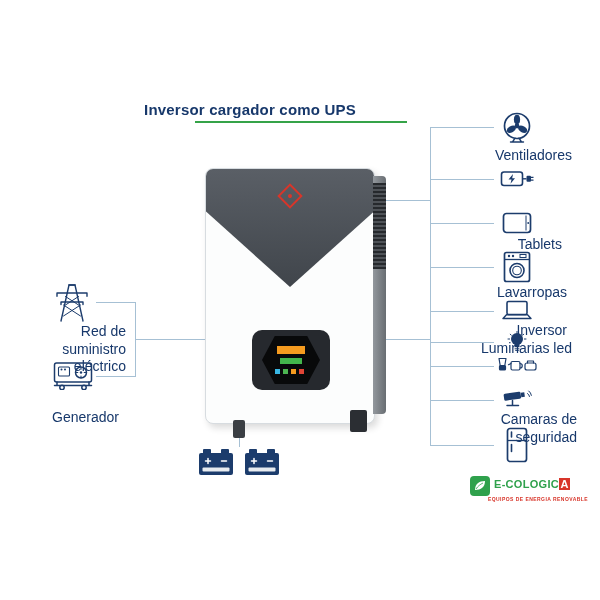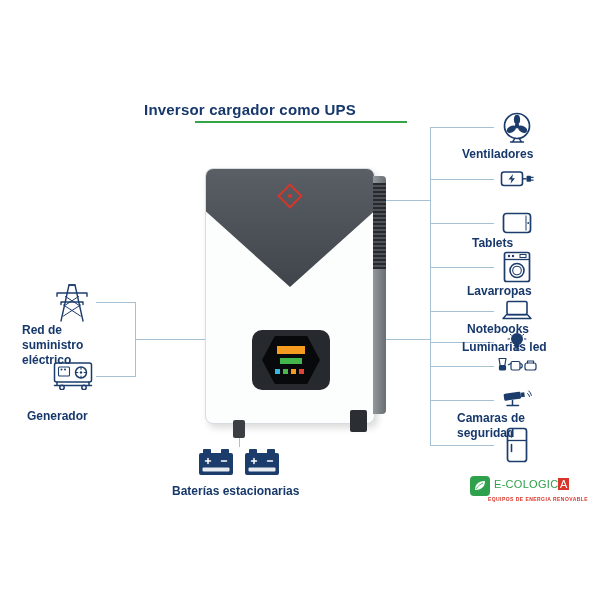--- a/index.html
+++ b/index.html
@@ -1,20 +1,20 @@
 <!DOCTYPE html>
 <html><head>
 <meta charset="utf-8">
 <style>
   html,body{margin:0;padding:0;background:#fff;}
   .canvas{position:relative;width:600px;height:600px;background:#ffffff;overflow:hidden;
           font-family:"Liberation Sans",sans-serif;}
   .line{position:absolute;background:#a6c0d4;}
-  .lbl{position:absolute;color:#17386b;font-weight:700;font-size:12px;line-height:1.25;
-       text-align:left;}
+  .lbl{position:absolute;color:#17386b;font-weight:400;font-size:14px;line-height:1.25;
+       text-align:right;}
   .title{position:absolute;top:101px;left:0;width:500px;text-align:center;
          font-size:15px;font-weight:700;color:#17386b;letter-spacing:.2px;}
   .title-underline{position:absolute;left:195px;top:121px;width:212px;height:2px;background:#35a348;}
   .icon{position:absolute;}
   
   .dev-body{position:absolute;left:205px;top:168px;width:168px;height:254px;background:#fcfdfd;
             border:1px solid #d7dce0;border-radius:8px;box-shadow:3px 4px 7px rgba(0,0,0,.14);
             overflow:hidden;}
   .dev-top{position:absolute;left:0;top:0;width:100%;height:118px;
            background:linear-gradient(180deg,#5a5f66,#40454b);
@@ -32,21 +32,21 @@
   .dev-screen{position:absolute;left:262px;top:336px;width:58px;height:48px;background:#08090a;
               clip-path:polygon(22% 0,78% 0,100% 50%,78% 100%,22% 100%,0 50%);z-index:3;}
   .scr-bar1{position:absolute;left:277px;top:346px;width:28px;height:8px;background:#f59b1f;z-index:4;}
   .scr-bar2{position:absolute;left:280px;top:358px;width:22px;height:6px;background:#43b64c;z-index:4;}
   .scr-dot{position:absolute;top:369px;width:5px;height:5px;z-index:4;}
   .dev-gland{position:absolute;left:233px;top:420px;width:12px;height:18px;background:#3b3f44;
              border-radius:2px;z-index:2;}
   .dev-foot{position:absolute;left:350px;top:410px;width:17px;height:22px;background:#2b2e33;
             border-radius:2px;z-index:3;}
   
-  .logo-text{position:absolute;left:494px;top:478px;font-size:11px;font-weight:400;
+  .logo-text{position:absolute;left:494px;top:478px;font-size:11px;font-weight:700;
              color:#2fa14c;letter-spacing:.3px;}
   .logo-accent{background:#d8352a;color:#fff;padding:0 1.5px;}
   .logo-tagline{position:absolute;left:486px;top:496px;width:104px;font-size:5px;font-weight:700;
                 color:#d8352a;letter-spacing:.45px;text-align:center;}
 </style>
 </head>
 <body>
 
 <div class="canvas">
 
@@ -124,21 +124,20 @@
     <path d="M8.5 17 h5 M11 14.5 v5 M24.5 17 h5" stroke="#ffffff" stroke-width="1.5" stroke-linecap="round"></path>
     <rect x="5.5" y="23.5" width="27" height="4" rx="1" fill="#ffffff" opacity="0.9"></rect>
   </svg>
   <svg class="icon" style="left:243px;top:444px" width="38" height="34" viewBox="0 0 38 34">
     <rect x="6" y="5" width="8" height="6" rx="1" fill="#1c3c6c"></rect>
     <rect x="24" y="5" width="8" height="6" rx="1" fill="#1c3c6c"></rect>
     <rect x="2" y="9" width="34" height="22" rx="2" fill="#1c3c6c"></rect>
     <path d="M8.5 17 h5 M11 14.5 v5 M24.5 17 h5" stroke="#ffffff" stroke-width="1.5" stroke-linecap="round"></path>
     <rect x="5.5" y="23.5" width="27" height="4" rx="1" fill="#ffffff" opacity="0.9"></rect>
   </svg>
-  <div class="lbl" style="left:172px;top:484px;width:136px">Baterías estacionarias</div>
 
   <svg class="icon" style="left:500px;top:110px" width="34" height="34" viewBox="0 0 34 34">
     <circle cx="17" cy="16" r="12.5" fill="none" stroke="#1c3c6c" stroke-width="1.7"></circle>
     <g fill="#1c3c6c">
       <ellipse cx="17" cy="9.5" rx="3.1" ry="4.8"></ellipse>
       <ellipse cx="17" cy="9.5" rx="3.1" ry="4.8" transform="rotate(120 17 16)"></ellipse>
       <ellipse cx="17" cy="9.5" rx="3.1" ry="4.8" transform="rotate(240 17 16)"></ellipse>
     </g>
     <circle cx="17" cy="16" r="2.4" fill="#1c3c6c"></circle>
     <path d="M12.5 32 L15 28.2 M21.5 32 L19 28.2 M10.5 32 h13" stroke="#1c3c6c" stroke-width="1.4" fill="none" stroke-linecap="round"></path>
@@ -168,21 +167,21 @@
     <rect x="17" y="3.5" width="6" height="3" fill="none" stroke="#1c3c6c" stroke-width="1"></rect>
     <circle cx="14" cy="19.5" r="7" fill="none" stroke="#1c3c6c" stroke-width="1.6"></circle>
     <circle cx="14" cy="19.5" r="4.3" fill="none" stroke="#1c3c6c" stroke-width="1.1"></circle>
   </svg>
   <div class="lbl" style="left:467px;top:284px;width:100px">Lavarropas</div>
 
   <svg class="icon" style="left:499px;top:300px" width="36" height="22" viewBox="0 0 36 22">
     <rect x="8" y="1.5" width="20" height="13" rx="1.5" fill="none" stroke="#1c3c6c" stroke-width="1.6"></rect>
     <path d="M4 18.5 H32 L28.5 14.8 H7.5 Z" fill="none" stroke="#1c3c6c" stroke-width="1.4" stroke-linejoin="round"></path>
   </svg>
-  <div class="lbl" style="left:467px;top:322px;width:100px">Notebooks</div>
+  <div class="lbl" style="left:467px;top:322px;width:100px">Inversor</div>
 
   <svg class="icon" style="left:507px;top:331px" width="20" height="21" viewBox="0 0 20 21">
     <circle cx="10" cy="8" r="6" fill="#1c3c6c"></circle>
     <path d="M7.5 13 h5 v3.2 h-5 Z" fill="#1c3c6c"></path>
     <path d="M8 17.8 h4 M8.6 19.4 h2.8" stroke="#1c3c6c" stroke-width="1" stroke-linecap="round"></path>
     <path d="M10 0.4 v1.4 M3.2 3.2 l1.1 1 M16.8 3.2 l-1.1 1 M1 8 h1.6 M17.4 8 H19" stroke="#1c3c6c" stroke-width="1" stroke-linecap="round"></path>
   </svg>
   <div class="lbl" style="left:462px;top:340px;width:110px">Luminarias led</div>
 
   <svg class="icon" style="left:496px;top:357px" width="42" height="16" viewBox="0 0 42 16">

